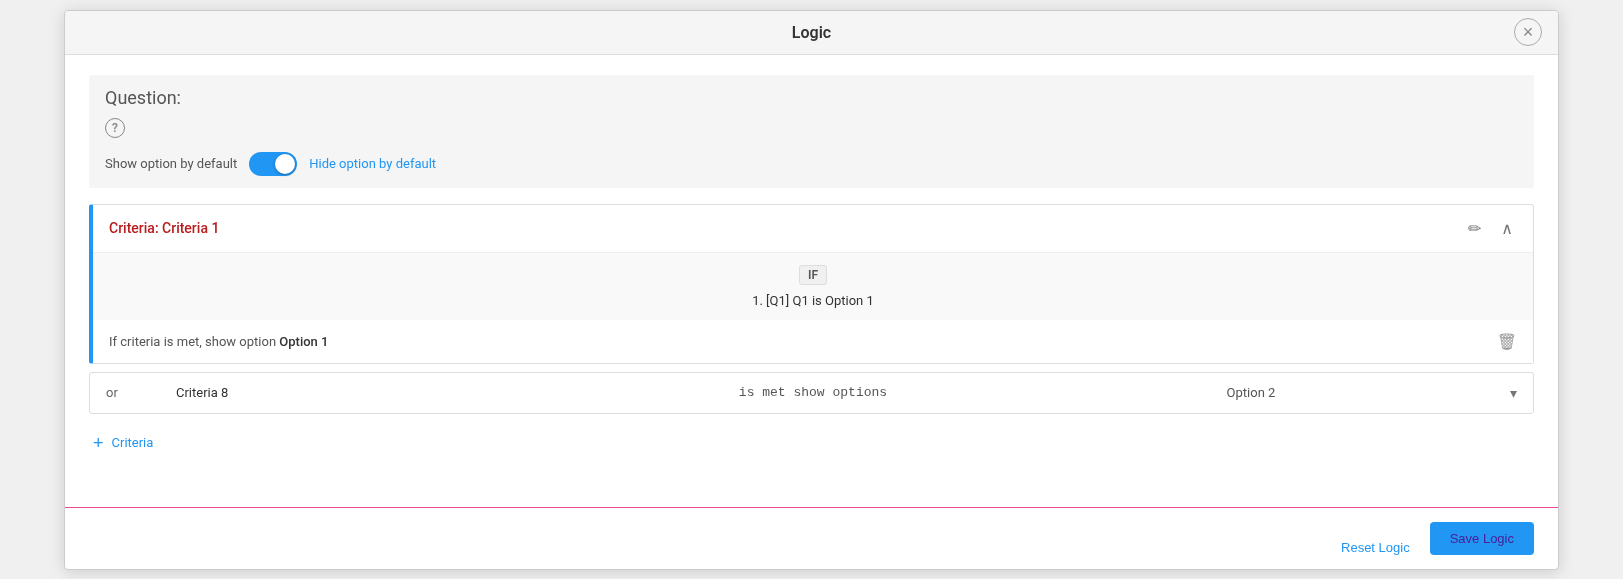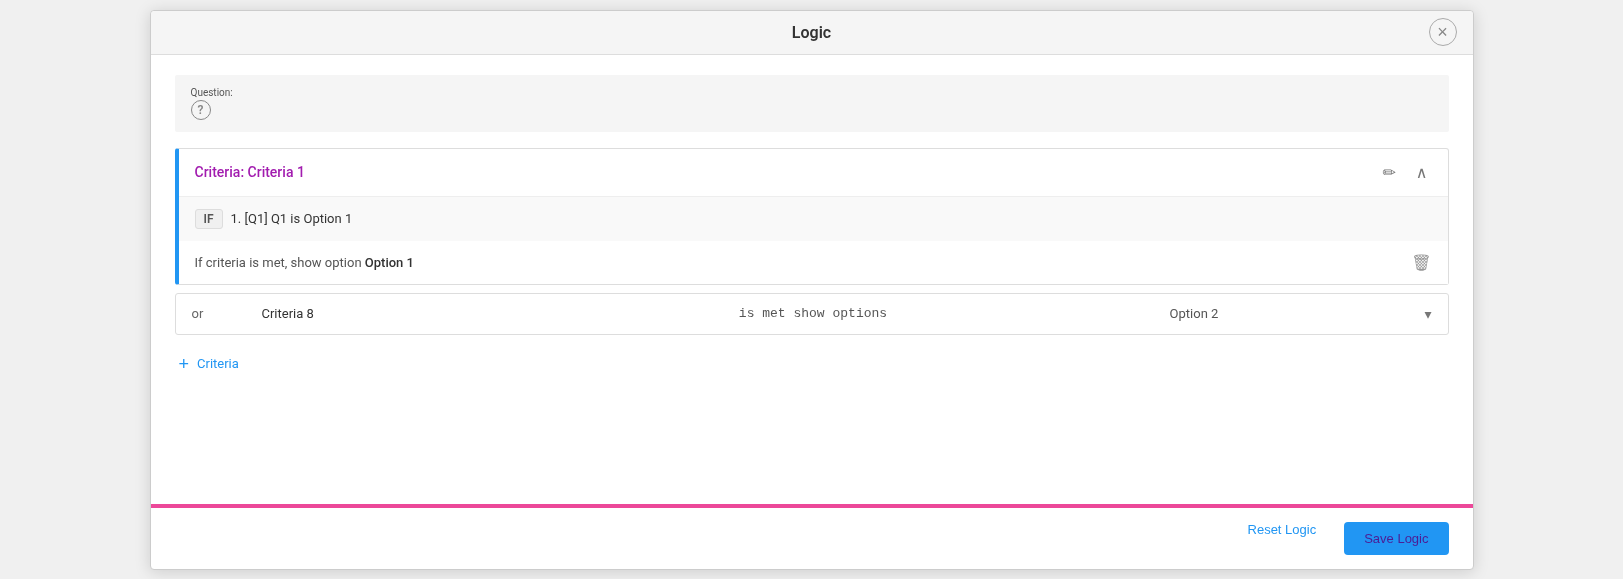--- a/index.html
+++ b/index.html
@@ -9,21 +9,21 @@
       display: flex;
       align-items: center;
       justify-content: center;
       min-height: 100vh;
       font-size: 14px;
     }
     .modal {
       background: #fff;
       border: 1px solid #ccc;
       border-radius: 4px;
-      width: 1324px;
+      width: 1495px;
       min-height: 560px;
       position: relative;
       box-shadow: 0 2px 16px rgba(0,0,0,0.15);
       display: flex;
       flex-direction: column;
     }
     .modal-header {
       background: #f5f5f5;
       border-bottom: 1px solid #ddd;
       padding: 12px 20px;
@@ -61,22 +61,22 @@
       gap: 0;
     }
     .question-section {
       background: #f5f5f5;
       padding: 12px 16px;
       border-radius: 2px;
       margin-bottom: 16px;
     }
     .question-label {
       color: #555;
-      font-size: 10px;
-      margin-bottom: 2px;
+      font-size: 18px;
+      margin-bottom: 10px;
     }
     .dropdown-row {
       display: flex;
       align-items: center;
       gap: 10px;
     }
     .dropdown-select {
       background: #f0f0f0;
       border: 1px solid #ccc;
       border-radius: 3px;
@@ -157,41 +157,42 @@
     .criteria-header {
       display: flex;
       align-items: center;
       justify-content: space-between;
       padding: 12px 16px;
       border-bottom: 1px solid #eee;
     }
     .criteria-title {
       font-size: 14px;
       font-weight: 500;
-      color: #a21caf;
+      color: #b91c1c;
     }
     .criteria-actions {
       display: flex;
       align-items: center;
       gap: 12px;
     }
     .icon-btn {
       background: none;
       border: none;
       cursor: pointer;
       color: #777;
       font-size: 16px;
       padding: 2px 4px;
     }
     .criteria-if-row {
       background: #f9f9f9;
       padding: 12px 16px;
       display: flex;
       align-items: center;
       gap: 8px;
+      flex-direction: column;
     }
     .if-badge {
       background: #f0f0f0;
       border: 1px solid #ddd;
       border-radius: 3px;
       padding: 2px 8px;
       font-size: 12px;
       font-weight: 600;
       color: #555;
     }
@@ -263,25 +264,25 @@
     }
     .add-criteria-label {
       color: #2196F3;
       font-size: 13px;
       cursor: pointer;
     }
 
     
     .modal-footer {
       display: flex;
-      align-items: flex-start;
+      align-items: flex-end;
       justify-content: flex-end;
-      gap: 28px;
+      gap: 20px;
       padding: 14px 24px;
-      border-top: 4px solid #ec4899;
+      border-top: 1px solid #ec4899;
       margin-top: auto;
     }
     .btn-reset {
       background: none;
       border: none;
       color: #2196F3;
       font-size: 13px;
       cursor: pointer;
     }
     .btn-save {
@@ -304,20 +305,28 @@
     <span>Logic</span>
     <button class="close-btn">×</button>
   </div>
 
   <div class="modal-body">
 
     <div class="question-section">
       <div class="question-label">Question:</div>
       <div class="dropdown-row">
         <div class="help-icon">?</div>
+      </div>
+      <div class="toggle-row">
+        <span class="toggle-label">Show option by default</span>
+        <div class="toggle-switch">
+          <div class="track"></div>
+          <div class="thumb"></div>
+        </div>
+        <a class="hide-option-link">Hide option by default</a>
       </div>
     </div>
 
     <div class="criteria-block">
       <div class="criteria-header">
         <span class="criteria-title">Criteria: Criteria 1</span>
         <div class="criteria-actions">
           <button class="icon-btn">✏</button>
           <button class="icon-btn">∧</button>
         </div>

